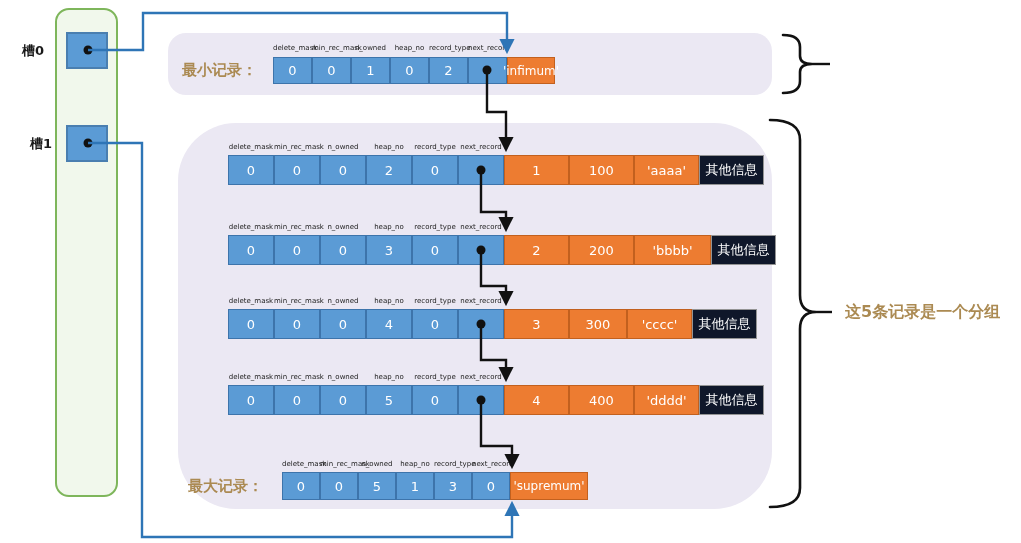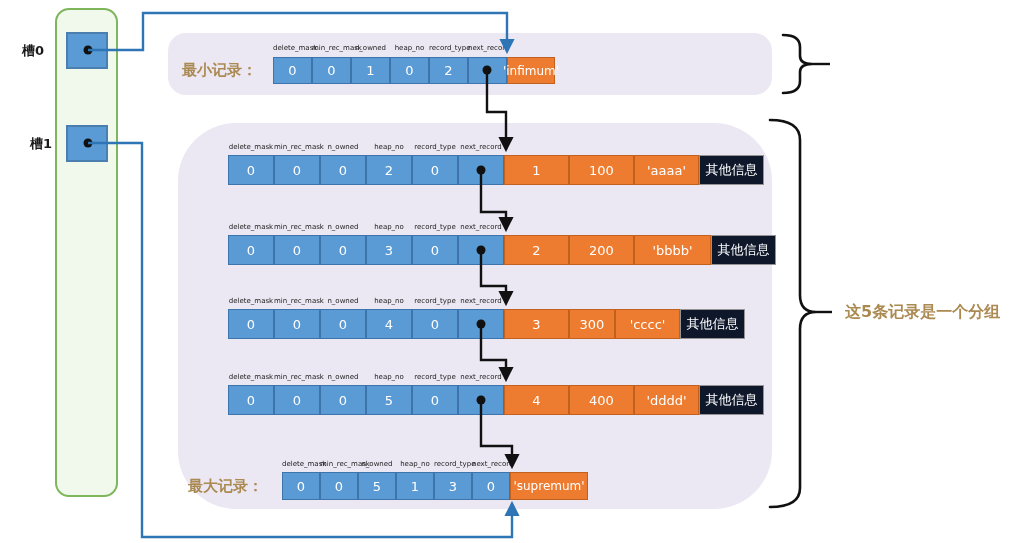--- a/index.html
+++ b/index.html
@@ -123,21 +123,21 @@
     <span style="width:46px">next_record</span>
   </div>
   <div class="abs row" style="left:228px; top:309px; height:30px;">
     <div class="cell blue" style="width:46px">0</div>
     <div class="cell blue" style="width:46px">0</div>
     <div class="cell blue" style="width:46px">0</div>
     <div class="cell blue" style="width:46px">4</div>
     <div class="cell blue" style="width:46px">0</div>
     <div class="cell blue" style="width:46px"></div>
     <div class="cell orange" style="width:65px">3</div>
-    <div class="cell orange" style="width:46px">300</div>
+    <div class="cell orange" style="width:58px">300</div>
     <div class="cell orange" style="width:65px">'cccc'</div>
     <div class="cell gray" style="width:65px">其他信息</div>
   </div>
 
   <div class="abs headers" style="left:228px; top:372px; width:276px;">
     <span style="width:46px">delete_mask</span>
     <span style="width:46px">min_rec_mask</span>
     <span style="width:46px">n_owned</span>
     <span style="width:46px">heap_no</span>
     <span style="width:46px">record_type</span>

